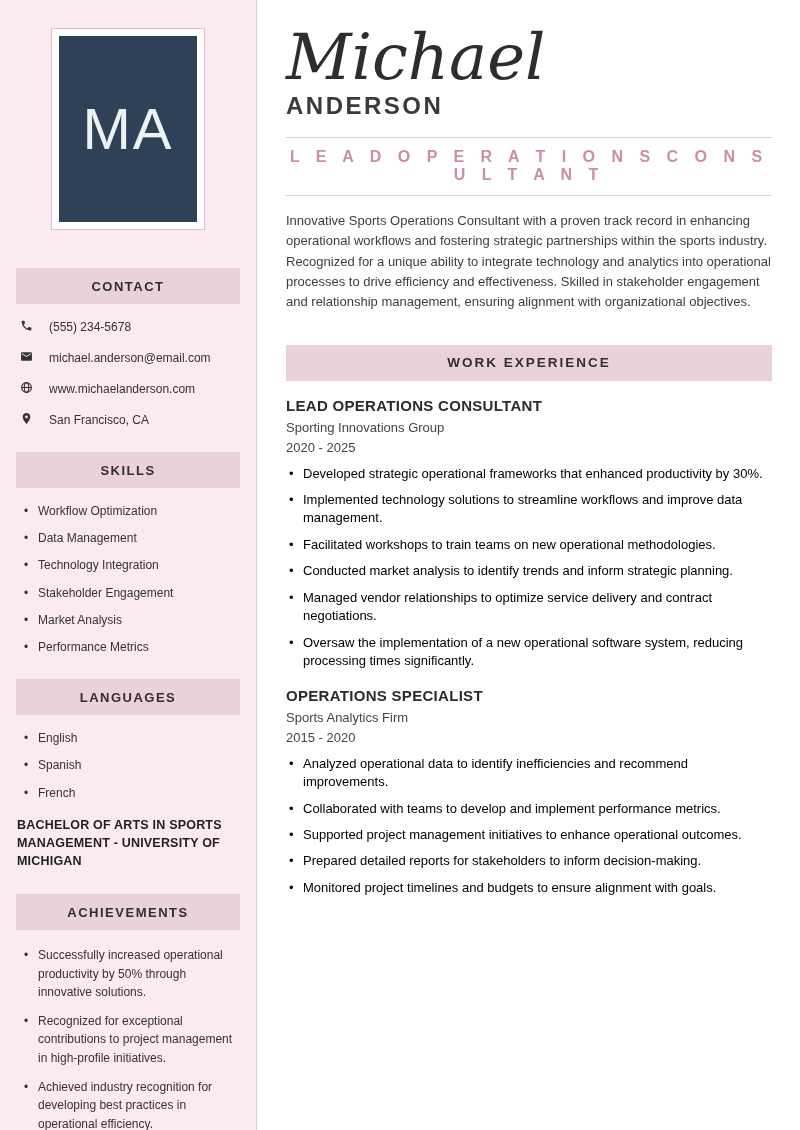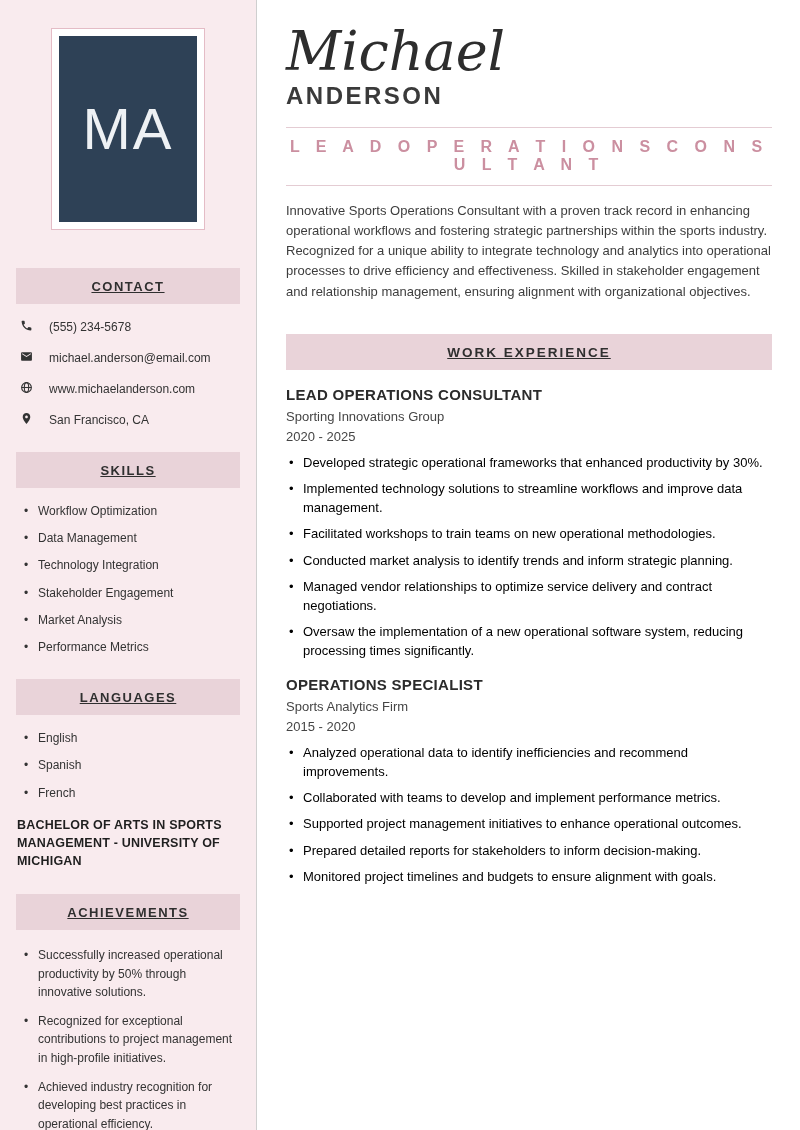--- a/index.html
+++ b/index.html
@@ -27,21 +27,21 @@
     width:100%; height:100%;
     background:var(--avatar_navy, #2e4156);
     display:flex; align-items:center; justify-content:center;
   }
   .avatar-initials {
     font-size:58px; color:#eef1f4; letter-spacing:2px; line-height:1;
   }
   .band {
     background:var(--band_bg, #e9d3d9);
     height:36px; display:flex; align-items:center; justify-content:center;
-    font-weight:bold; font-size:13px; letter-spacing:1.5px; color:#2f2f2f;text-decoration:underline;
+    font-weight:bold; font-size:13px; letter-spacing:1.5px; color:#2f2f2f;
   }
   .sidebar .band { margin-left:-1px; margin-right:-1px; }
   .band-contact { margin-top:38px; }
   .band-skills, .band-languages, .band-education, .band-achievements { margin-top:24px; }
 
   .contact-list { margin-top:6px; }
   .contact-item {
     display:flex; align-items:center; gap:16px;
     font-size:12px; color:#333; margin-top:15px; padding-left:3px;
   }
@@ -62,21 +62,21 @@
   .achv-list li {
     position:relative; padding-left:14px;
     font-size:12px; color:#333; margin-bottom:10px; line-height:1.55;
   }
   .achv-list li::before { content:"\2022"; position:absolute; left:0; }
 
   
   .main { flex:1; padding:24px 28px 0 29px; }
   .first-name {
     font-family:"DejaVu Serif", serif; font-style:italic;
-    font-size:54px; color:#2d2d2d; line-height:1.05; font-weight:normal;
+    font-size:64px; color:#2d2d2d; line-height:1.05; font-weight:normal;
   }
   .last-name {
     font-size:24px; font-weight:bold; letter-spacing:2.5px;
     color:#3a3a3a; margin-top:1px;
   }
   .title-rule { border:none; border-top:1px solid var(--divider, #e4ccd3); }
   .rule-top { margin-top:17px; }
   .job-title {
     text-align:center; color:var(--accent_pink, #cb8fa0);
     font-weight:bold; font-size:16px; letter-spacing:6px; padding:10px 0 11px 0;

